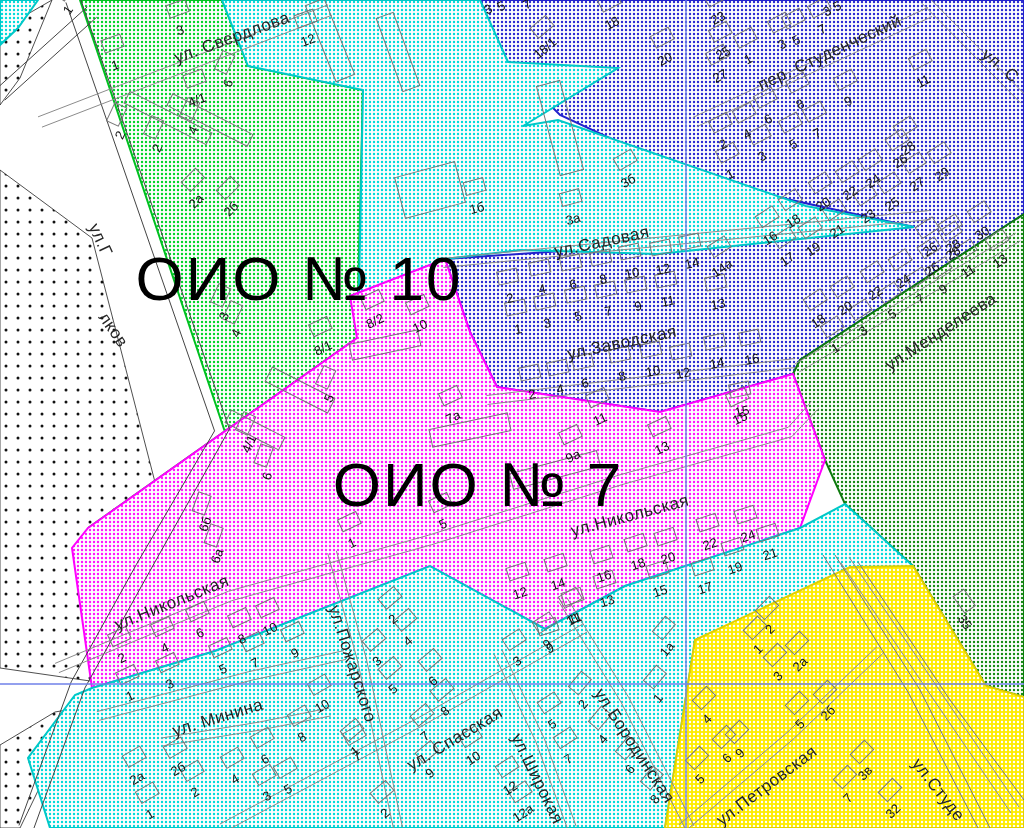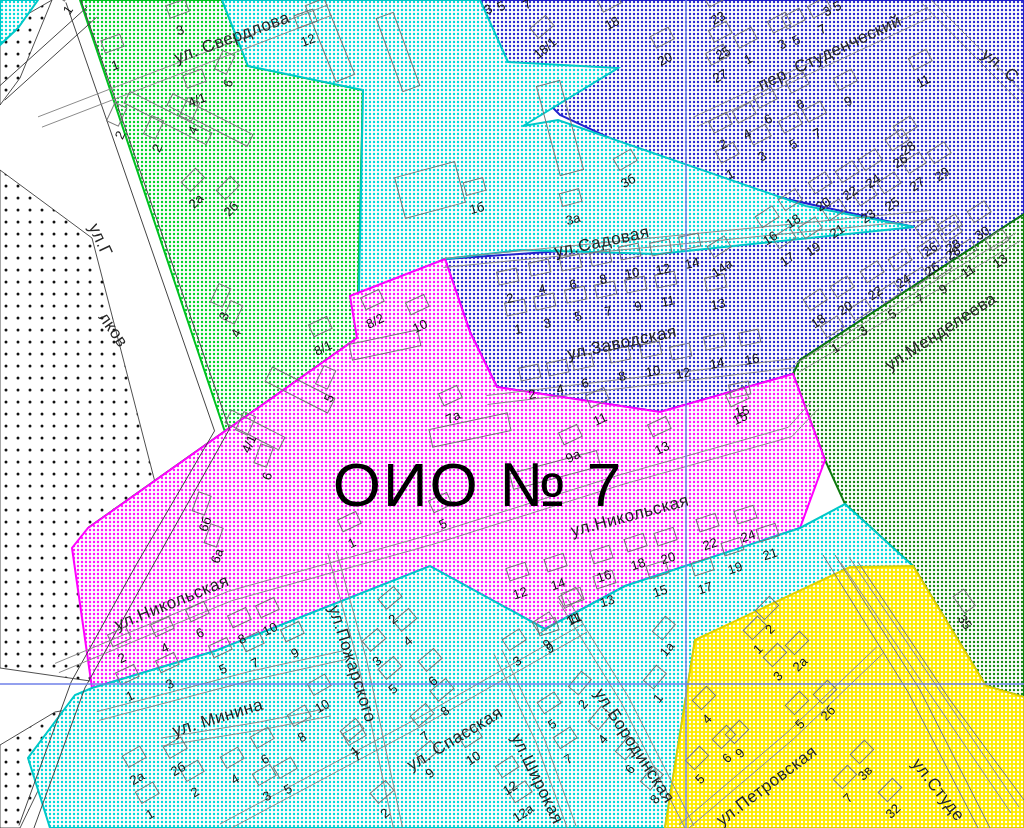--- a/index.html
+++ b/index.html
@@ -306,20 +306,21 @@
         <rect x="-35" y="-8" width="70" height="16" fill="none" stroke="#777" stroke-width="1" transform="translate(385,345) rotate(-12)"></rect>
         <rect x="-40" y="-9" width="80" height="18" fill="none" stroke="#777" stroke-width="1" transform="translate(470,430) rotate(-12)"></rect>
         <rect x="-45" y="-8" width="90" height="16" fill="none" stroke="#777" stroke-width="1" transform="translate(555,470) rotate(-15)"></rect>
       </g>
     <g id="g-grid">
         <line x1="686" y1="0" x2="686" y2="828" stroke="#6f80e8" stroke-width="1.4"></line>
         <line x1="0" y1="684" x2="1024" y2="684" stroke="#6f80e8" stroke-width="1.4"></line>
       </g>
   </svg>
   <div class="labels" id="labels">
+    <span class="lbl zone-title" id="zl0" style="left: 299px; top: 278px; transform: translate(-50%, -50%) rotate(0deg);">ОИО № 10</span>
     <span class="lbl zone-title" id="zl1" style="left: 478px; top: 484px; transform: translate(-50%, -50%) rotate(0deg);">ОИО № 7</span>
   <span class="lbl street" style="left: 232px; top: 38px; transform: translate(-50%, -50%) rotate(-20deg);">ул. Свердлова</span>
       <span class="lbl street" style="left: 830px; top: 53px; transform: translate(-50%, -50%) rotate(-25deg);">пер. Студенческий</span>
       <span class="lbl street" style="left: 1000px; top: 66px; transform: translate(-50%, -50%) rotate(40deg);">ул. С</span>
       <span class="lbl street" style="left: 602px; top: 242px; transform: translate(-50%, -50%) rotate(-12deg);">ул.Садовая</span>
       <span class="lbl street" style="left: 622px; top: 343px; transform: translate(-50%, -50%) rotate(-12deg);">ул.Заводская</span>
       <span class="lbl street" style="left: 941px; top: 332px; transform: translate(-50%, -50%) rotate(-33deg);">ул.Менделеева</span>
       <span class="lbl street" style="left: 630px; top: 516px; transform: translate(-50%, -50%) rotate(-15deg);">ул.Никольская</span>
       <span class="lbl street" style="left: 172px; top: 603px; transform: translate(-50%, -50%) rotate(-22deg);">ул.Никольская</span>
       <span class="lbl street" style="left: 218px; top: 718px; transform: translate(-50%, -50%) rotate(-17deg);">ул. Минина</span>

